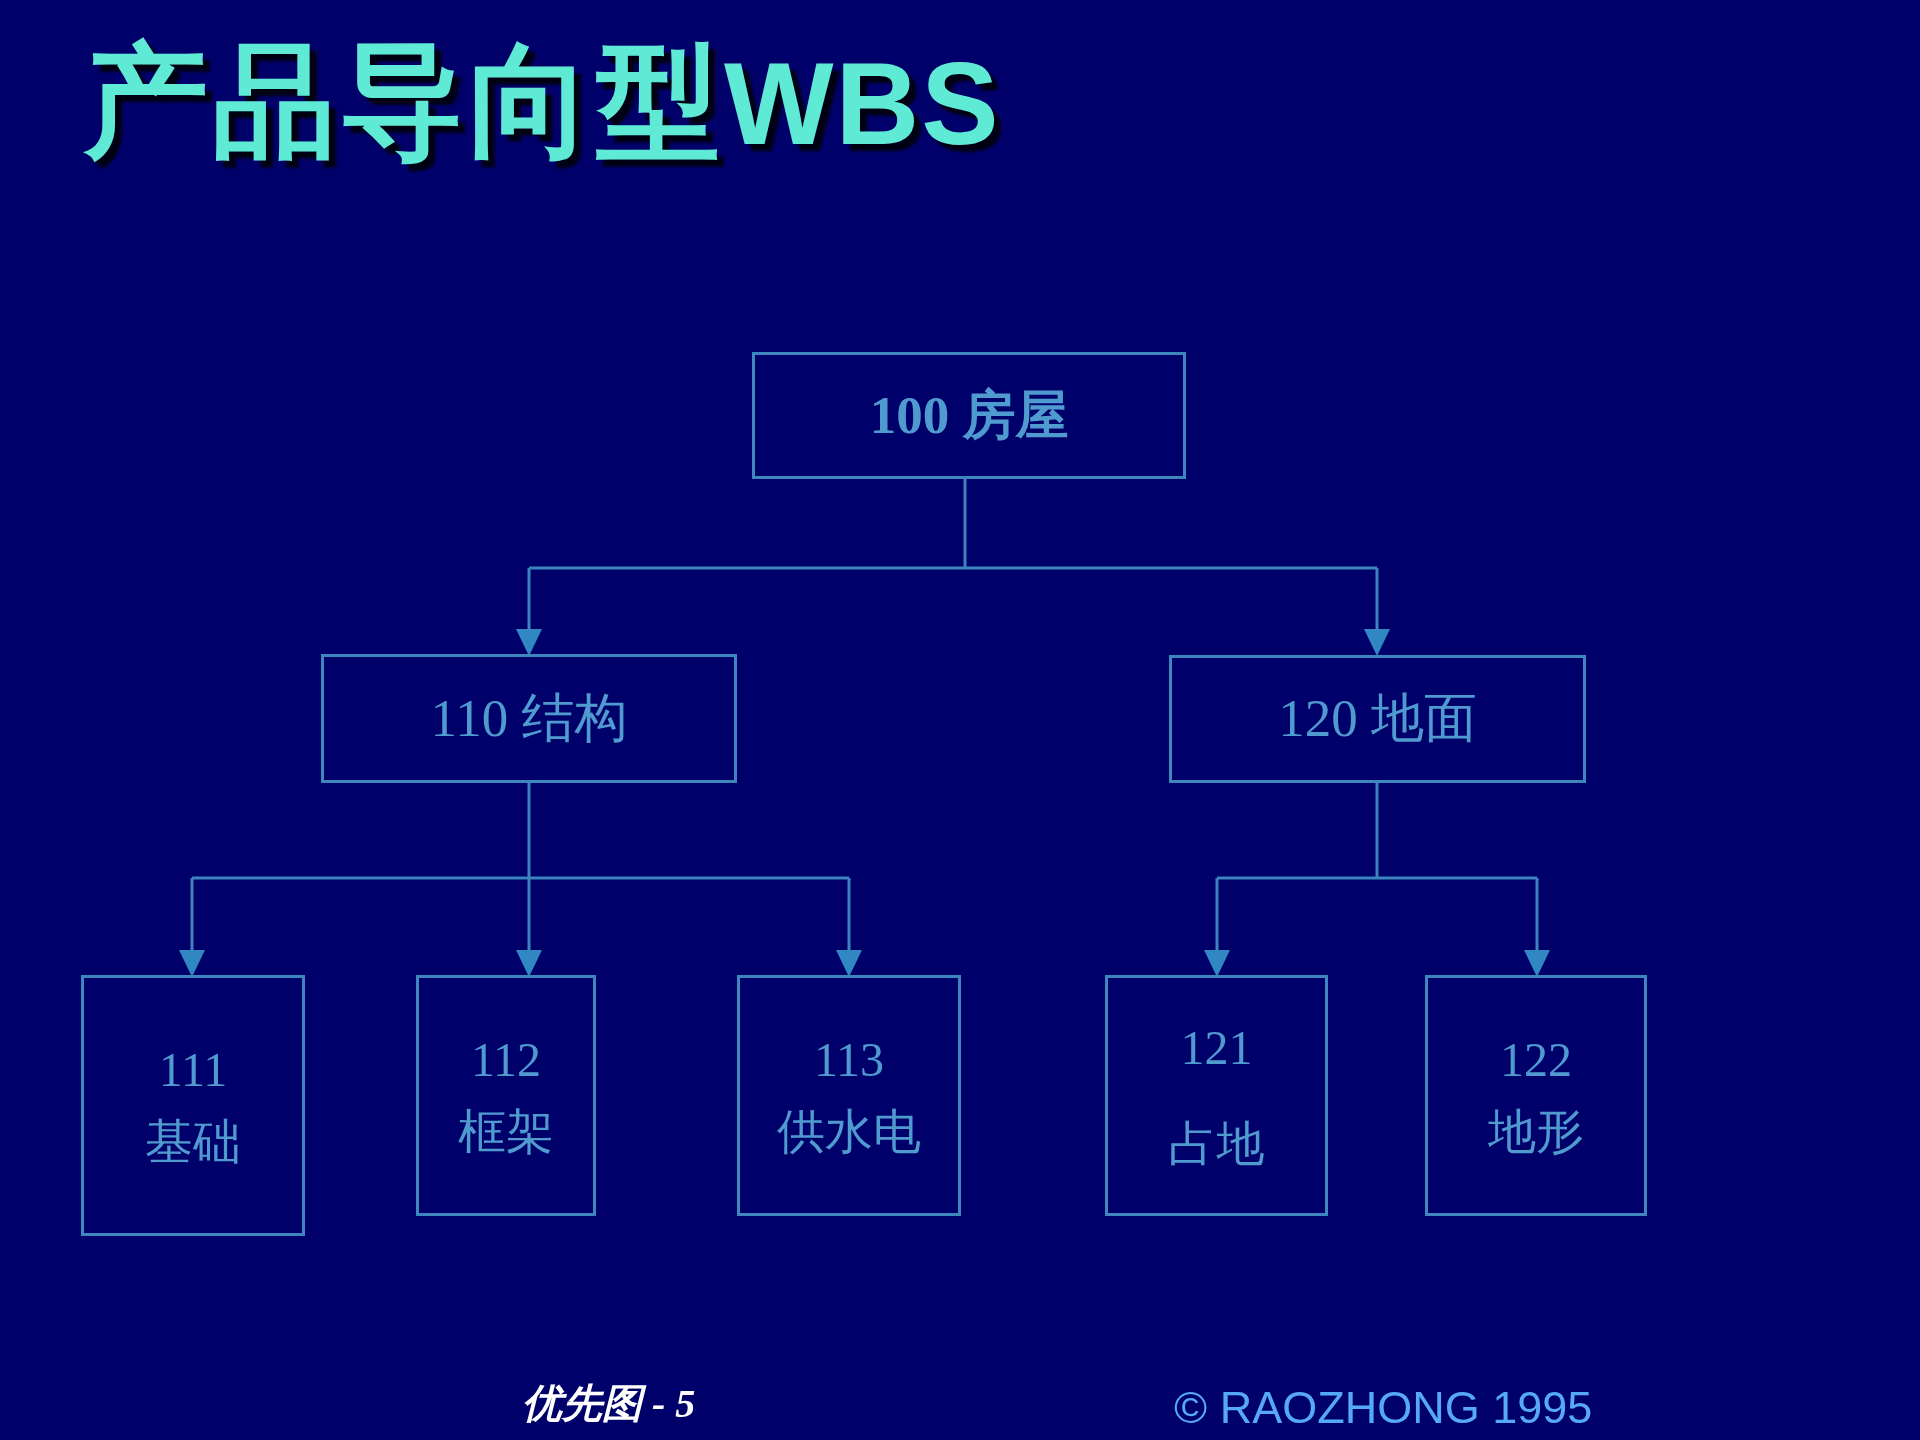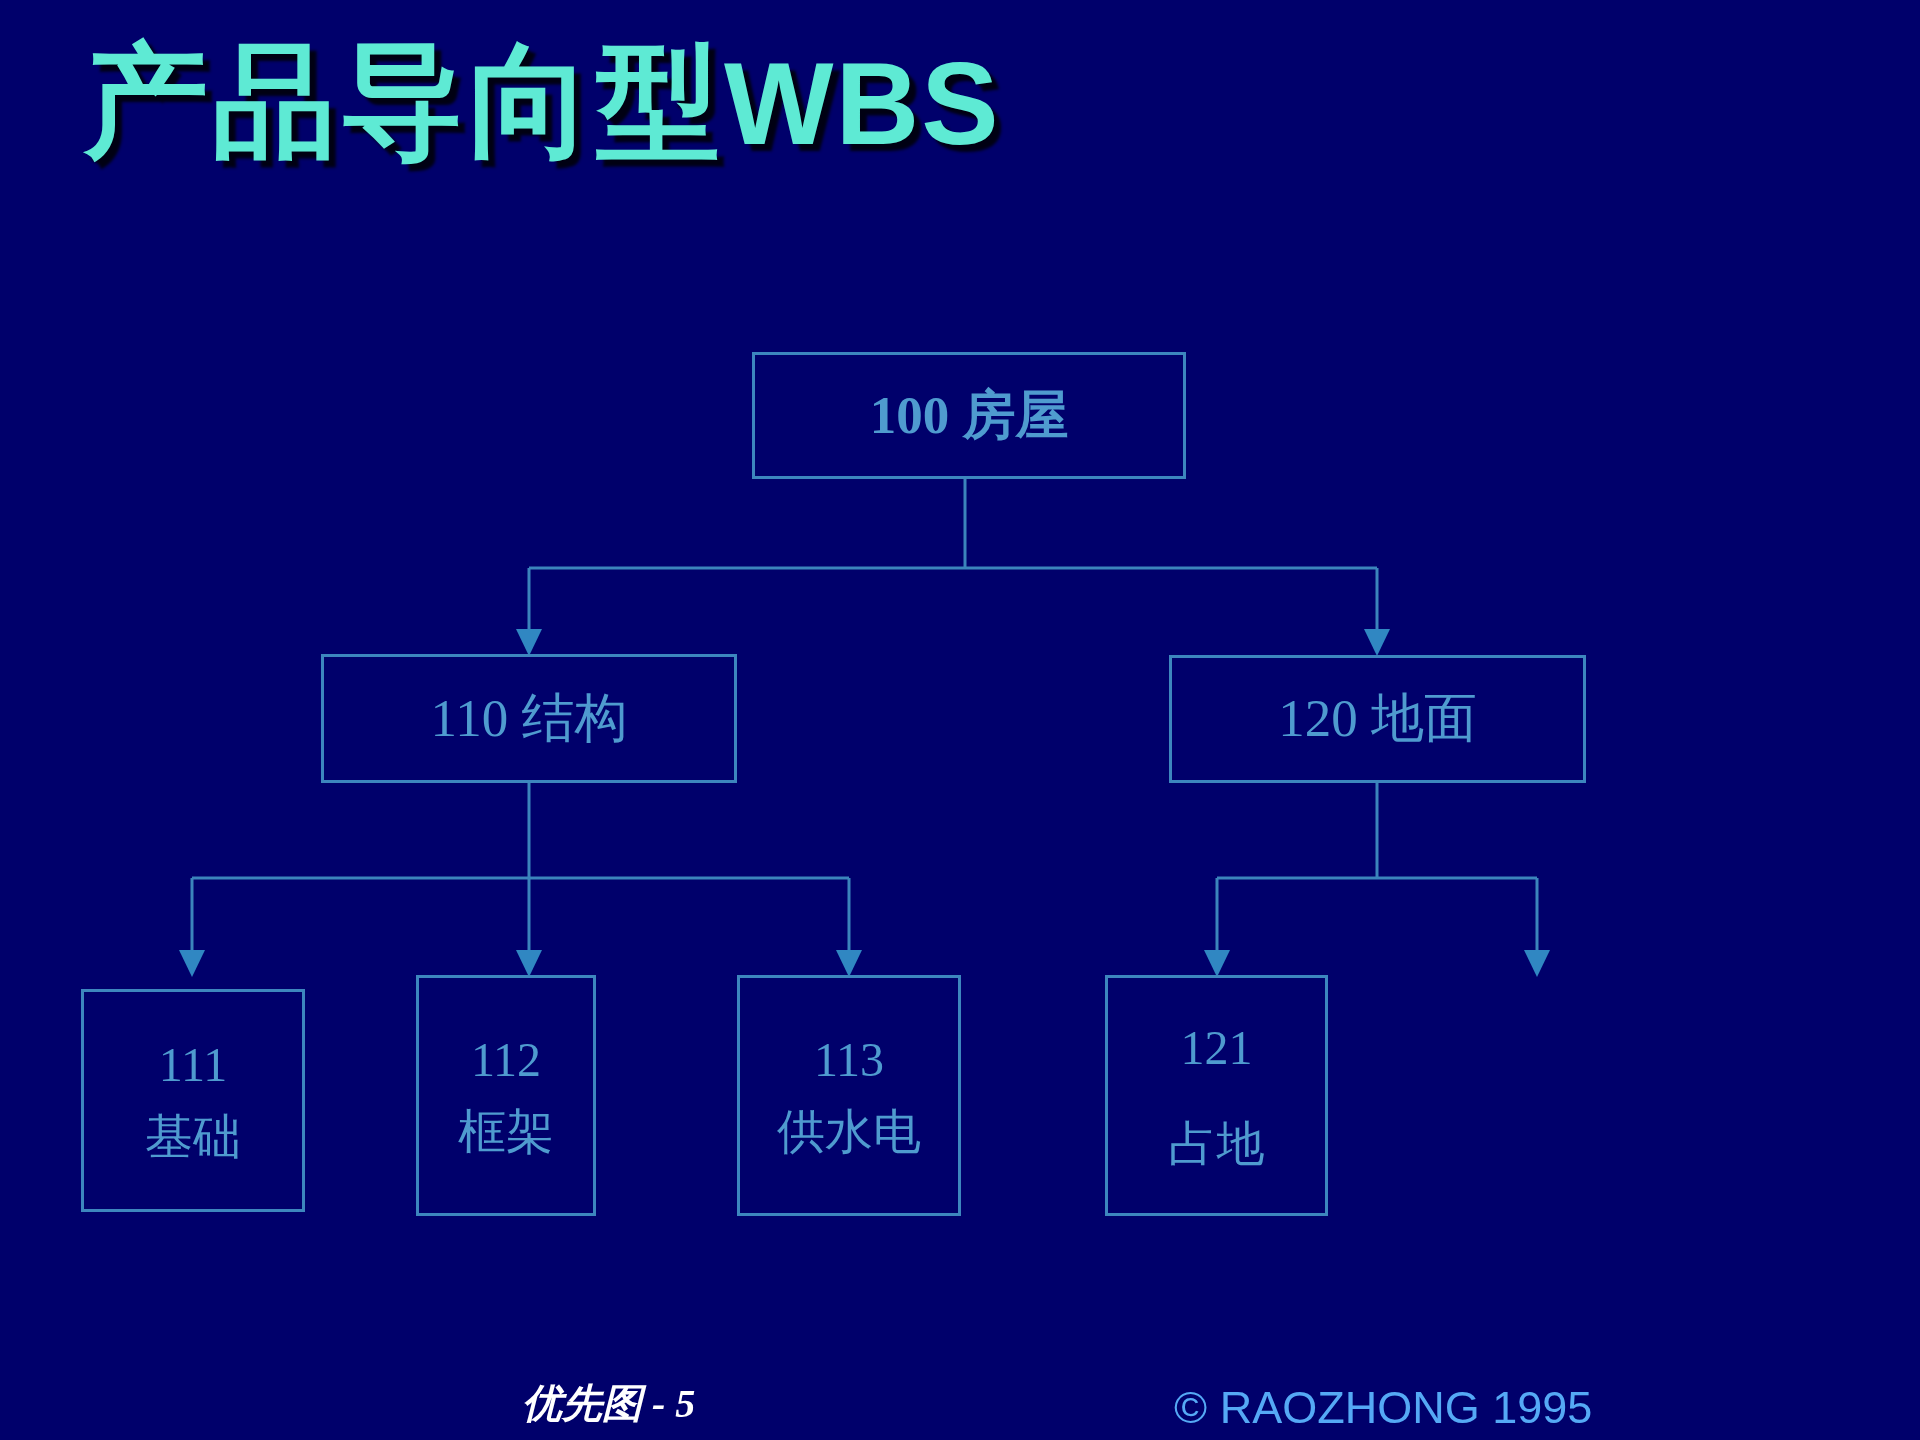--- a/index.html
+++ b/index.html
@@ -63,21 +63,21 @@
     justify-content: center;
     text-align: center;
     background: transparent;
   }
   .node .one-line { font-size: 53px; white-space: nowrap; }
   .node .code, .node .cname { font-size: 48px; line-height: 1.48; white-space: nowrap; }
 
   .n100 { left: 752px;  top: 352px; width: 434px; height: 127px; font-weight: bold; }
   .n110 { left: 321px;  top: 654px; width: 416px; height: 129px; }
   .n120 { left: 1169px; top: 655px; width: 417px; height: 128px; }
-  .n111 { left: 81px;   top: 975px; width: 224px; height: 223px; margin-top: 14px; }
+  .n111 { left: 81px;   top: 975px; width: 224px; height: 261px; }
   .n112 { left: 416px;  top: 975px; width: 180px; height: 241px; }
   .n113 { left: 737px;  top: 975px; width: 224px; height: 241px; }
   .n121 { left: 1105px; top: 975px; width: 223px; height: 241px; gap: 25px; }
   .n122 { left: 1425px; top: 975px; width: 222px; height: 241px; }
 
   
   .footer-left {
     position: absolute;
     left: 522px;
     top: 1376px;
@@ -164,17 +164,21 @@
   <div class="node n113">
     <span class="code">113</span>
     <span class="cname">供水电</span>
   </div>
 
   <div class="node n121">
     <span class="code">121</span>
     <span class="cname">占地</span>
   </div>
 
+  <div class="node n122">
+    <span class="code">122</span>
+    <span class="cname">地形</span>
+  </div>
 
   <div class="footer-left">优先图 - 5</div>
   <div class="footer-right">© RAOZHONG 1995</div>
 
 </div>
 
 </body></html>

